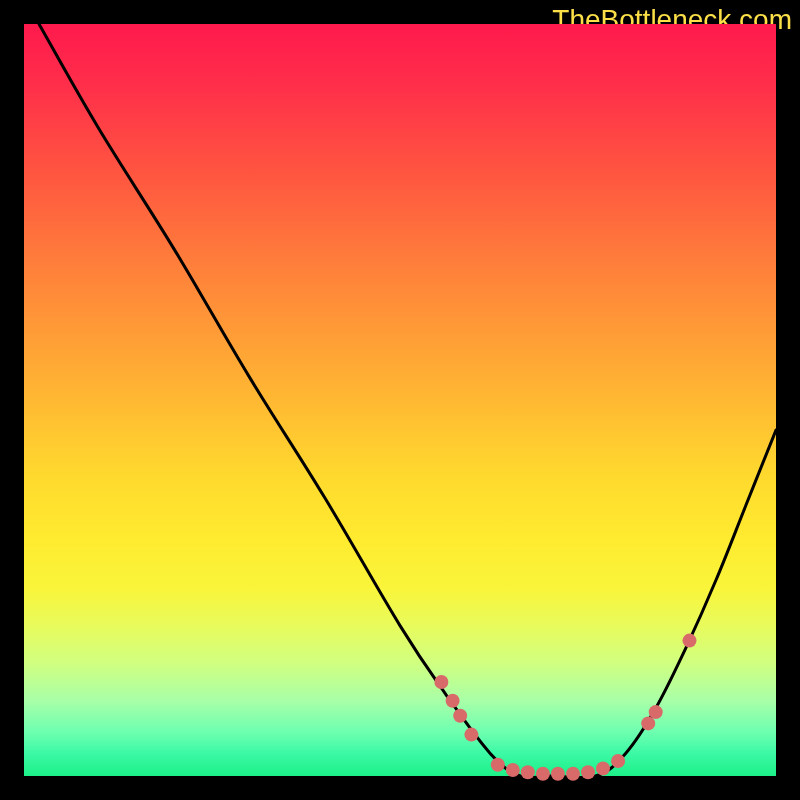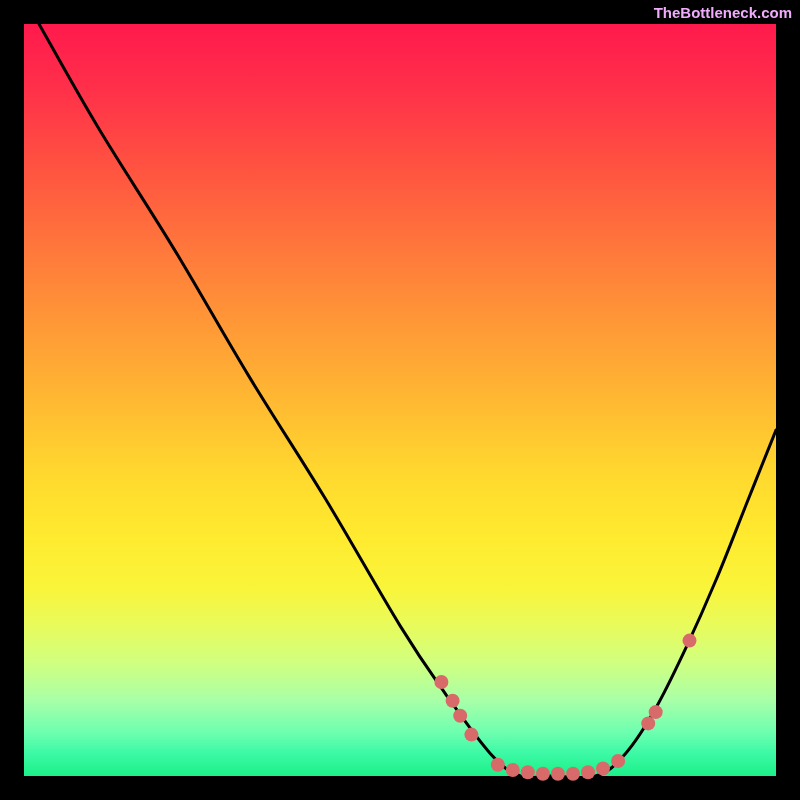--- a/index.html
+++ b/index.html
@@ -48,23 +48,23 @@
     left: 0;
     top: 0;
     width: 100%;
     height: 100%;
     overflow: visible;
   }
   .watermark {
     position: absolute;
     right: 8px;
     top: 4px;
-    color: #f0abfc;
-    font-size: 15px;
-    font-weight: 700;
+    color: #fde047;
+    font-size: 28px;
+    font-weight: 400;
     letter-spacing: 0px;
     user-select: none;
   }
 </style>
 </head>
 <body>
 
 <div class="watermark">TheBottleneck.com</div>
 
 <div class="frame">

